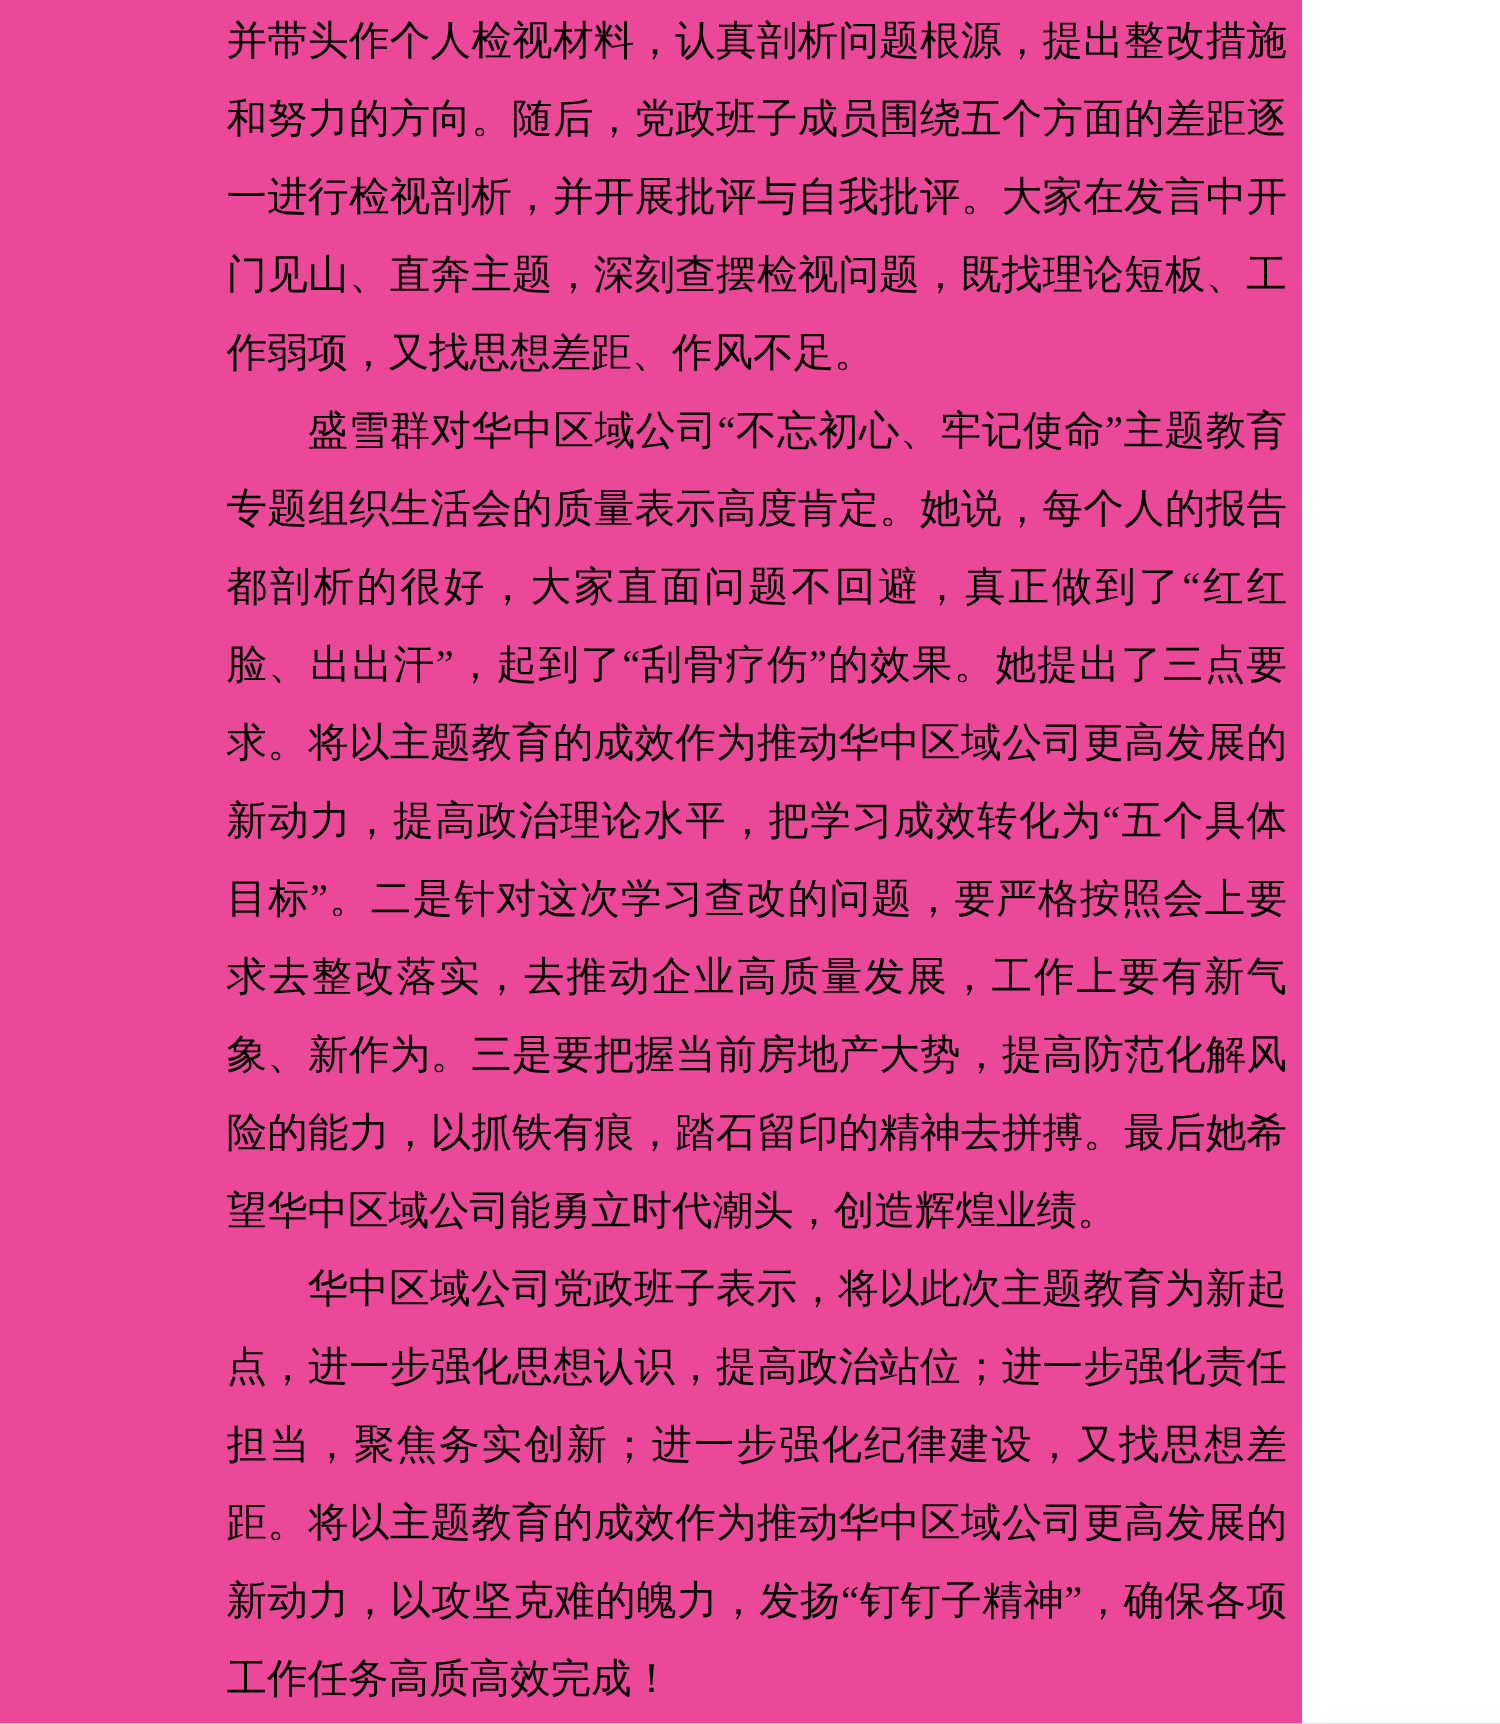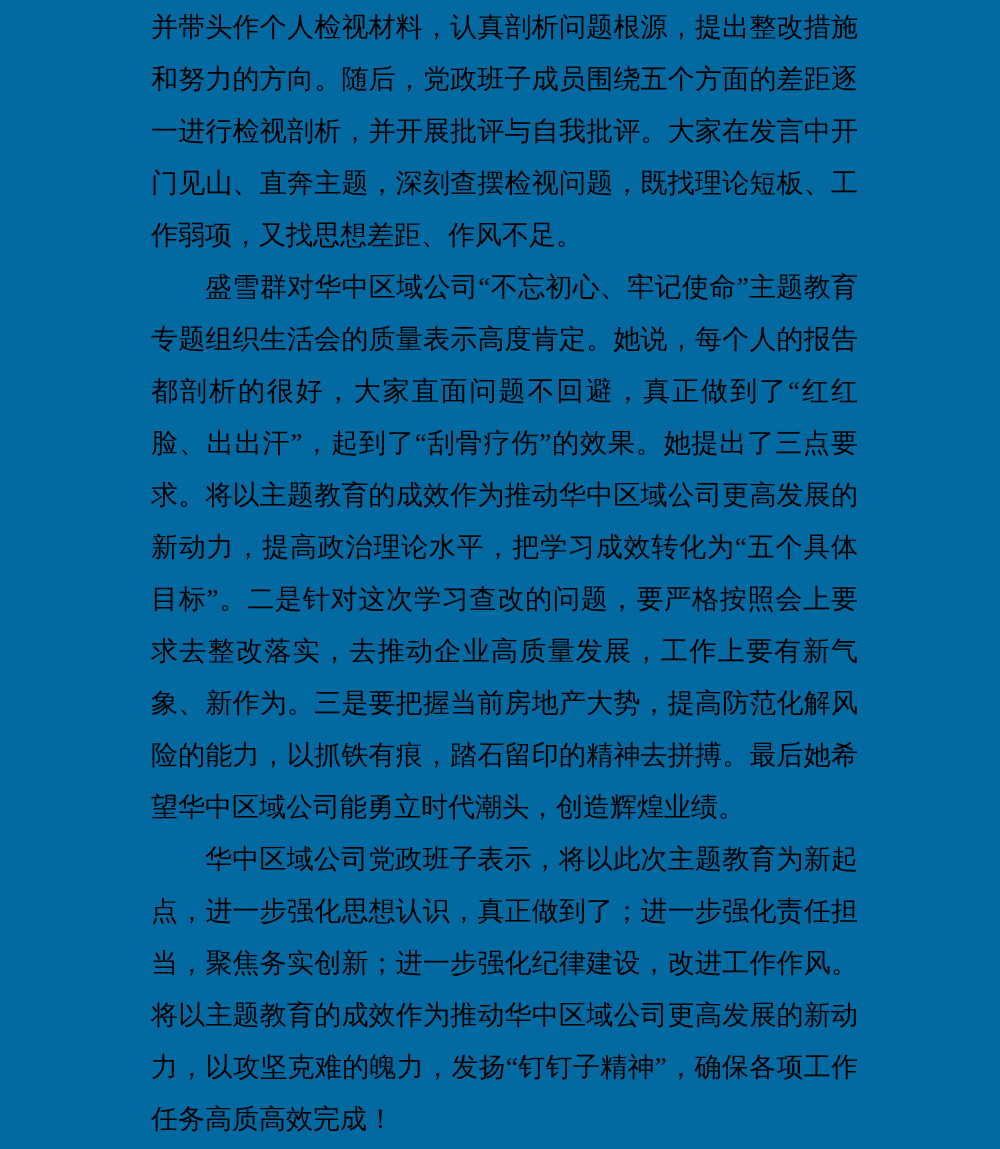--- a/index.html
+++ b/index.html
@@ -8,23 +8,23 @@
     background: #ffffff;
   }
   body {
     width: 1000px;
     height: 1149px;
     overflow: hidden;
     font-family: "Liberation Serif", "DejaVu Serif", serif;
   }
   .page {
     position: relative;
-    width: 1000px;
+    width: 868px;
     height: 1149px;
-    background: #0369a1;
+    background: #ec4899;
     font-family: Liberation Serif, serif;
   }
   .content {
     position: absolute;
     left: 151px;
     top: 1px;
     width: 707px;
     color: #000000;
   }
   .para {
@@ -39,15 +39,15 @@
     text-indent: 2em;
   }
 </style>
 </head>
 <body>
 
 <div class="page">
   <div class="content">
       <p class="para">并带头作个人检视材料，认真剖析问题根源，提出整改措施和努力的方向。随后，党政班子成员围绕五个方面的差距逐一进行检视剖析，并开展批评与自我批评。大家在发言中开门见山、直奔主题，深刻查摆检视问题，既找理论短板、工作弱项，又找思想差距、作风不足。</p>
       <p class="para indent">盛雪群对华中区域公司“不忘初心、牢记使命”主题教育专题组织生活会的质量表示高度肯定。她说，每个人的报告都剖析的很好，大家直面问题不回避，真正做到了“红红脸、出出汗”，起到了“刮骨疗伤”的效果。她提出了三点要求。将以主题教育的成效作为推动华中区域公司更高发展的新动力，提高政治理论水平，把学习成效转化为“五个具体目标”。二是针对这次学习查改的问题，要严格按照会上要求去整改落实，去推动企业高质量发展，工作上要有新气象、新作为。三是要把握当前房地产大势，提高防范化解风险的能力，以抓铁有痕，踏石留印的精神去拼搏。最后她希望华中区域公司能勇立时代潮头，创造辉煌业绩。</p>
-      <p class="para indent">华中区域公司党政班子表示，将以此次主题教育为新起点，进一步强化思想认识，真正做到了；进一步强化责任担当，聚焦务实创新；进一步强化纪律建设，改进工作作风。将以主题教育的成效作为推动华中区域公司更高发展的新动力，以攻坚克难的魄力，发扬“钉钉子精神”，确保各项工作任务高质高效完成！</p>
+      <p class="para indent">华中区域公司党政班子表示，将以此次主题教育为新起点，进一步强化思想认识，提高政治站位；进一步强化责任担当，聚焦务实创新；进一步强化纪律建设，又找思想差距。将以主题教育的成效作为推动华中区域公司更高发展的新动力，以攻坚克难的魄力，发扬“钉钉子精神”，确保各项工作任务高质高效完成！</p>
     </div>
 </div>
 
 </body></html>

